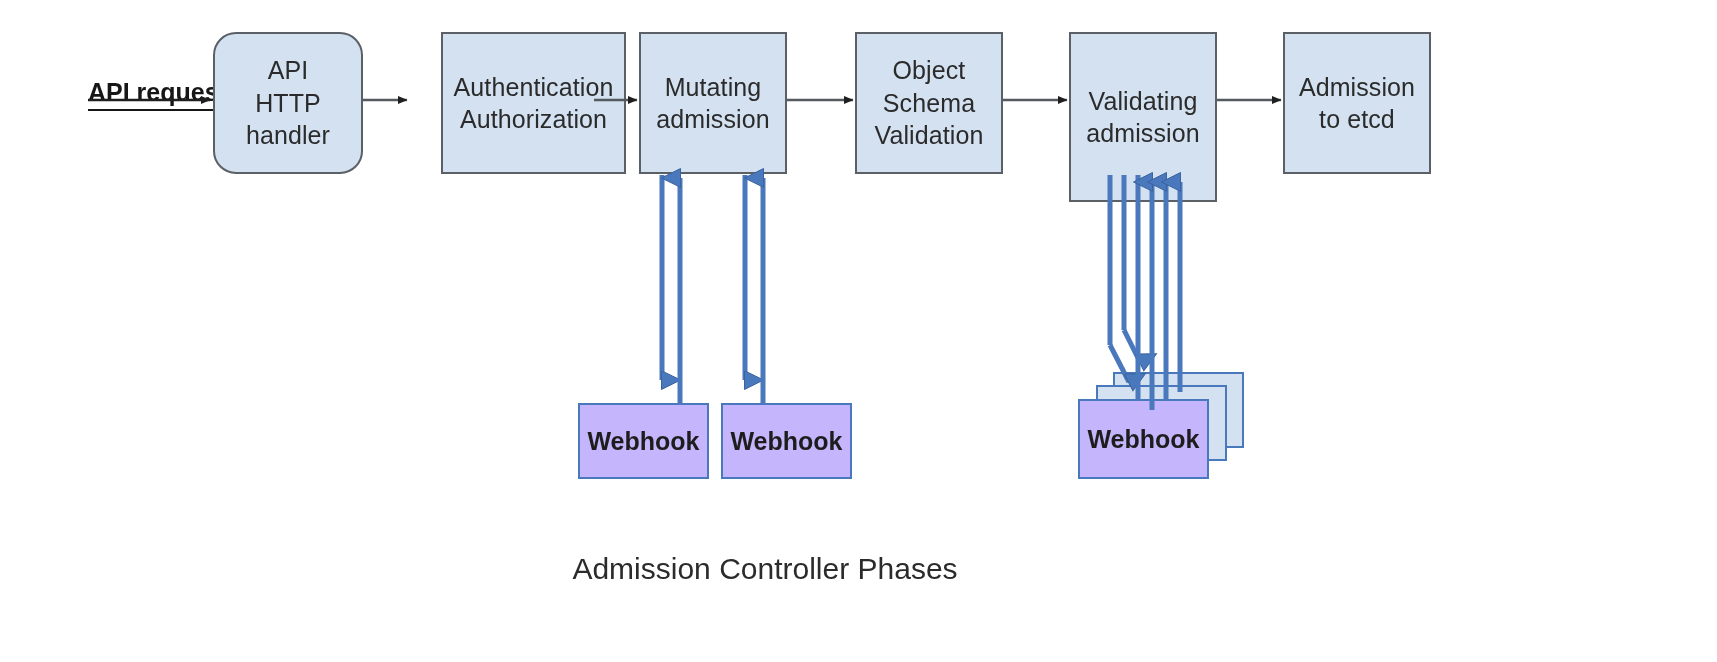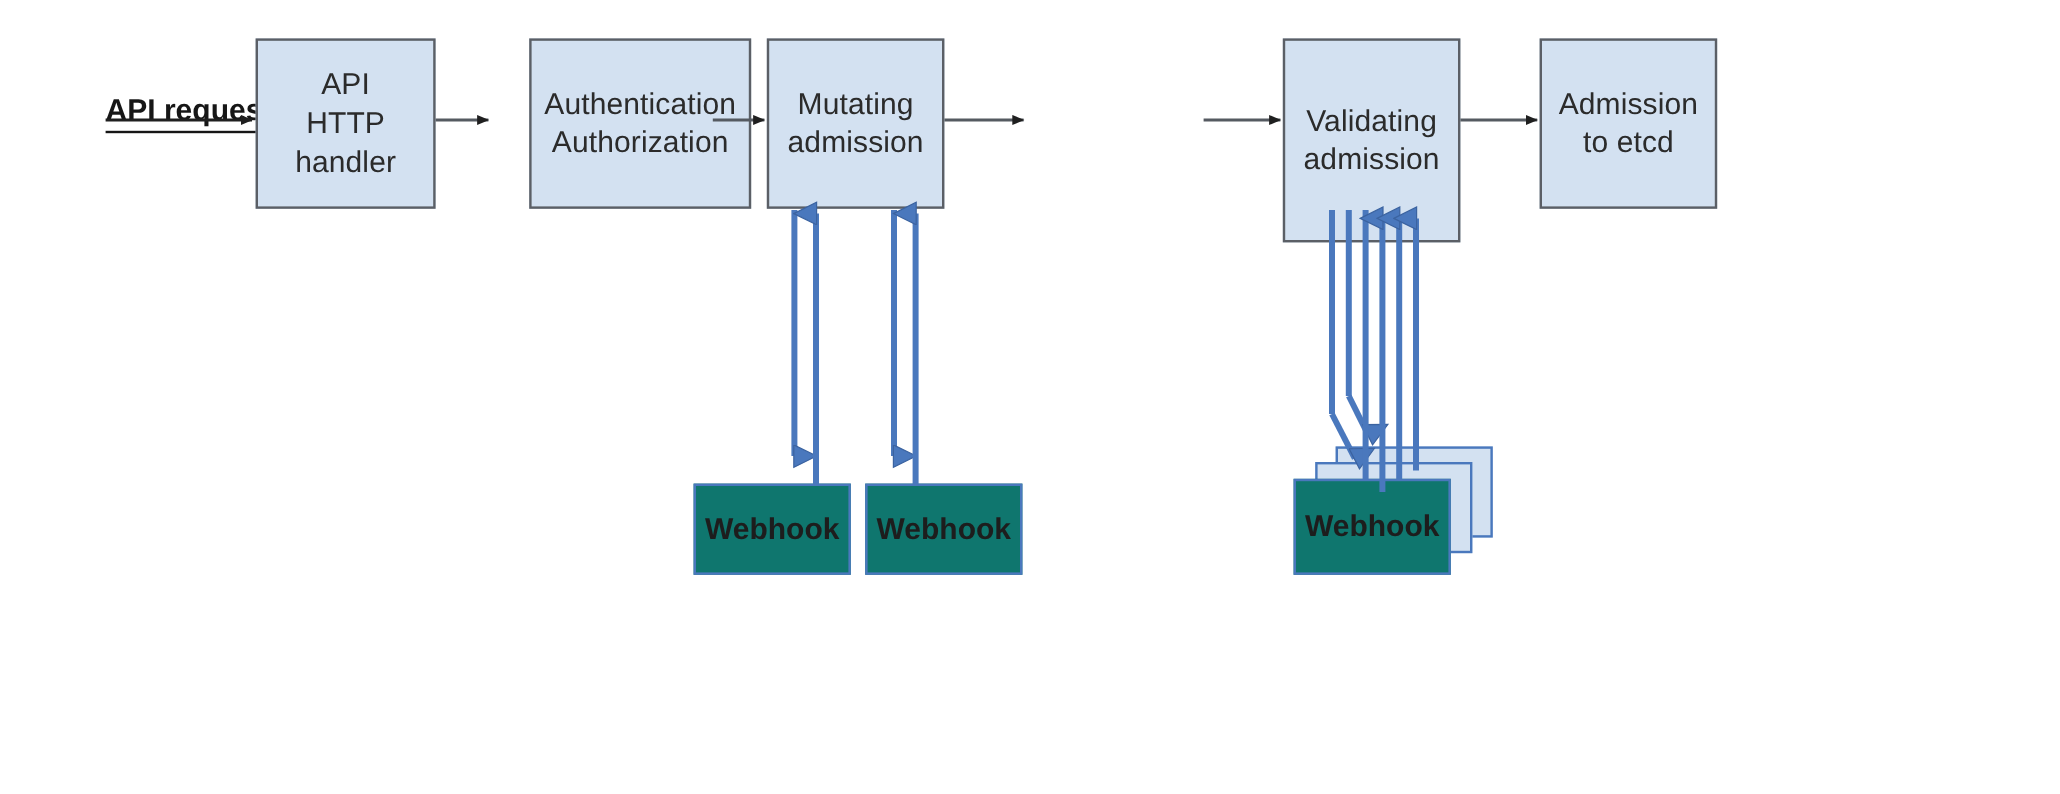--- a/index.html
+++ b/index.html
@@ -25,21 +25,21 @@
     color:#2b2b2b;
     font-size:25px;
     line-height:1.30;
     letter-spacing:.1px;
   }
   .phase span{display:block;white-space:pre-line;}
 
   
   .webhook{
     position:absolute;
-    background:#0f766e;
+    background:#c4b5fd;
     border:2px solid #4a78bd;
     box-sizing:border-box;
     display:flex;
     align-items:center;
     justify-content:center;
     font-size:25px;
     font-weight:bold;
     color:#1d1d1d;
   }
   .wh-ghost{
@@ -146,36 +146,41 @@
     <g>
       <line x1="1166" y1="400" x2="1166" y2="182" stroke="#4a78bd" stroke-width="5" marker-end="url(#bluUp)"></line>
     </g>
     <g>
       <line x1="1180" y1="392" x2="1180" y2="182" stroke="#4a78bd" stroke-width="5" marker-end="url(#bluUp)"></line>
     </g>
   </svg>
 
   <div class="entry-label" style="left:88px;top:78px;border-bottom:2.6px solid #161616;padding-bottom:2px;">API request</div>
 
-  <div class="phase" style="left:213px;top:32px;width:150px;height:142px;">
+  <div class="phase" style="left:213px;top:32px;width:150px;height:142px;border-radius:23px;">
     <span>API
 HTTP
 handler</span>
   </div>
 
   <div class="phase" style="left:409px;top:32px;width:185px;height:142px;margin-left:32px;">
     <span>Authentication
 Authorization</span>
   </div>
 
   <div class="phase" style="left:639px;top:32px;width:148px;height:142px;">
     <span>Mutating
 admission</span>
   </div>
 
+  <div class="phase" style="left:855px;top:32px;width:148px;height:142px;">
+    <span>Object
+Schema
+Validation</span>
+  </div>
 
   <div class="phase" style="left:1069px;top:32px;width:148px;height:170px;">
     <span>Validating
 admission</span>
   </div>
 
   <div class="phase" style="left:1283px;top:32px;width:148px;height:142px;">
     <span>Admission
 to etcd</span>
   </div>
@@ -187,14 +192,15 @@
   <div class="webhook" style="left:721px;top:403px;width:131px;height:76px;">
     <span>Webhook</span>
   </div>
 
   <div class="wh-ghost" style="left:1113px;top:372px;width:131px;height:76px;"></div>
   <div class="wh-ghost" style="left:1096px;top:385px;width:131px;height:76px;"></div>
   <div class="webhook" style="left:1078px;top:399px;width:131px;height:80px;">
     <span>Webhook</span>
   </div>
 
+  <div class="caption" style="left:0;top:552px;width:1530px;">Admission Controller Phases</div>
 
 </div>
 
 </body></html>

